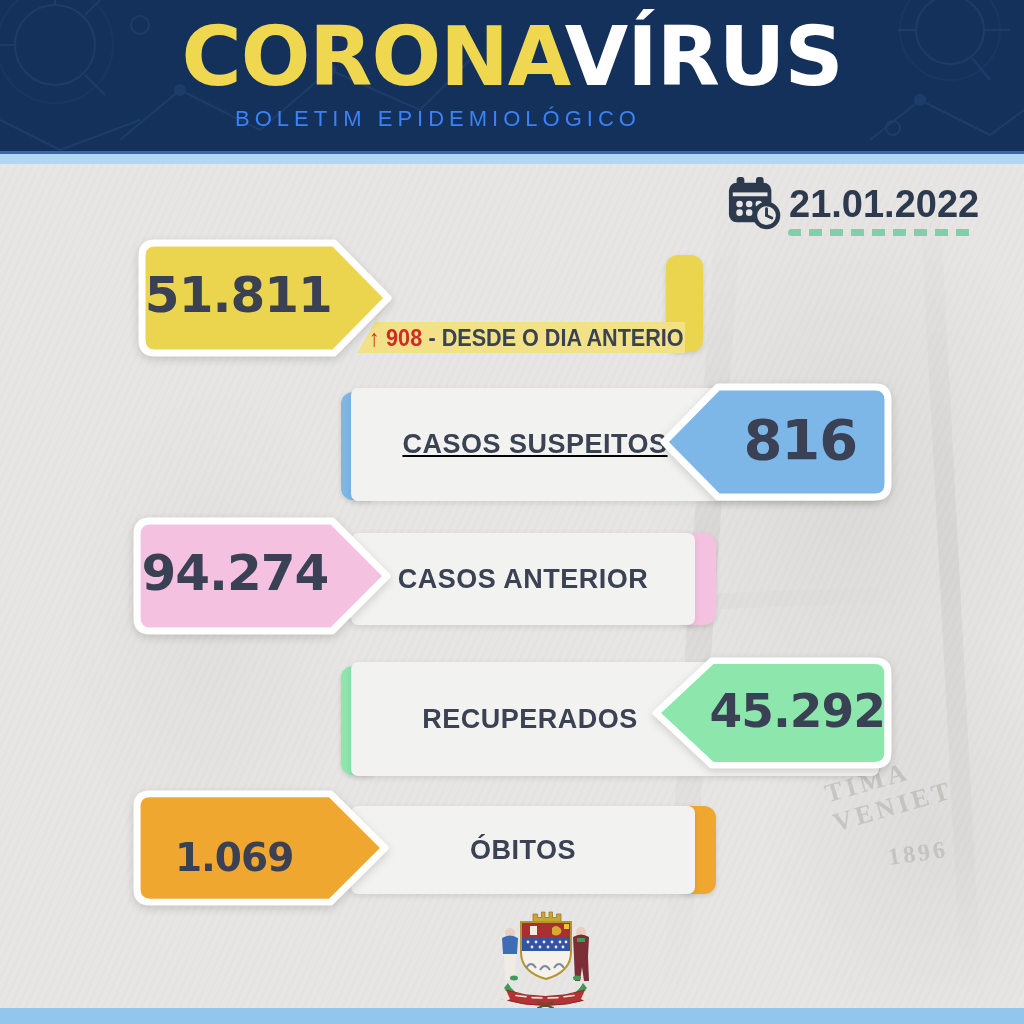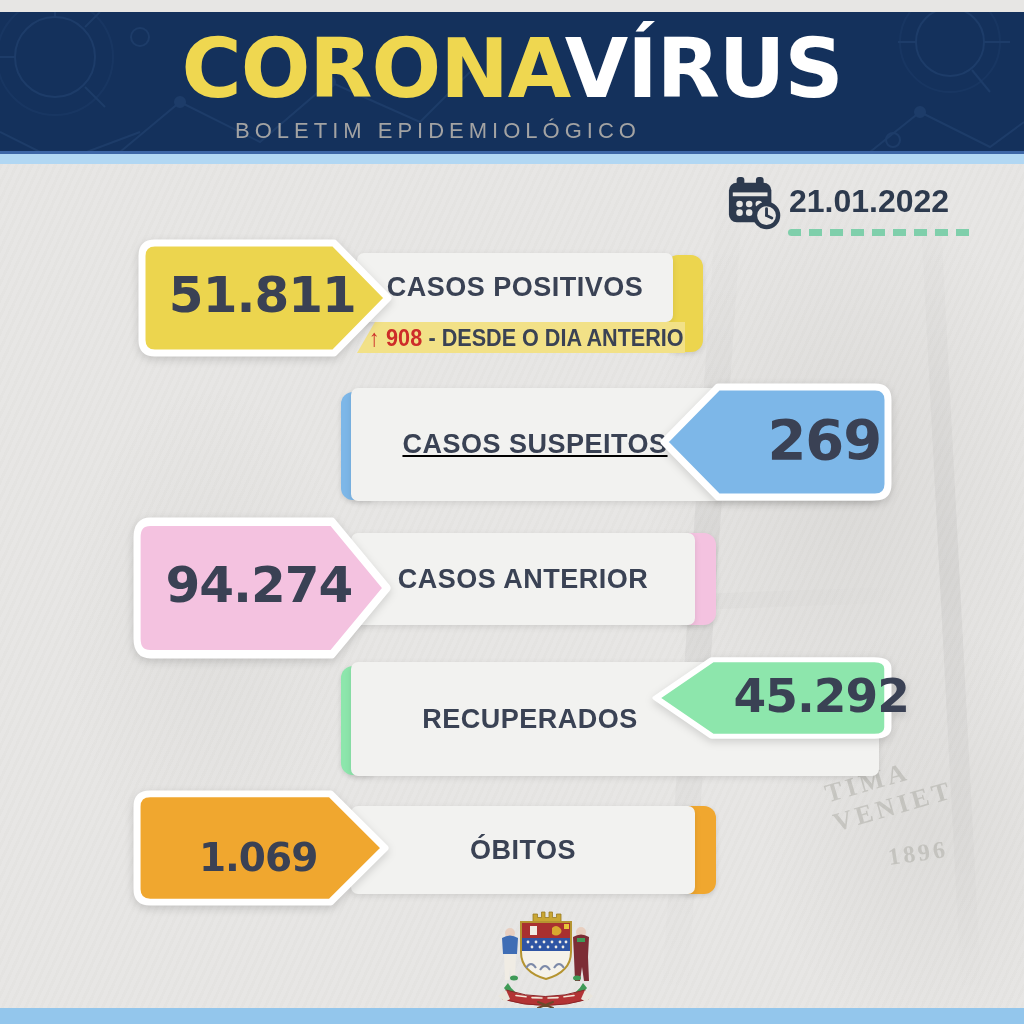--- a/index.html
+++ b/index.html
@@ -2,28 +2,28 @@
 <html><head>
 <meta charset="utf-8">
 <style>
   html,body{margin:0;padding:0;background:#555;}
   .canvas{
     position:relative;width:1024px;height:1024px;overflow:hidden;
     background:#e7e6e4;font-family:"Liberation Sans",sans-serif;
     -webkit-font-smoothing:antialiased;
   }
   
-  .header{position:absolute;left:0;top:12px;width:1024px;height:151px;background:#14315c;}
+  .header{position:absolute;left:0;top:0;width:1024px;height:151px;background:#14315c;}
   .header-decor{position:absolute;inset:0;opacity:.8;}
   .title{position:absolute;left:0;top:14px;width:1024px;text-align:center;
     font-family:"DejaVu Sans",sans-serif;font-weight:bold;font-size:82px;letter-spacing:-1px;line-height:1.05;}
   .title .t1{color:#efd750;}
   .title .t2{color:#ffffff;}
   .subtitle{position:absolute;left:0;top:106px;width:876px;text-align:center;
-    color:#a3a3a3;font-size:22px;letter-spacing:5px;font-weight:400;}
+    color:#3b82f6;font-size:22px;letter-spacing:5px;font-weight:400;}
   .stripe-top{position:absolute;left:0;top:151px;width:1024px;height:13px;
     background:#b1d7f3;border-top:0;box-shadow:inset 0 3px 0 #3d66a6;}
   .stripe-bottom{position:absolute;left:0;top:1008px;width:1024px;height:16px;background:#93c6ec;}
   
   .texture{position:absolute;left:0;top:164px;width:1024px;height:844px;
     background:
       repeating-linear-gradient(115deg, rgba(0,0,0,0.013) 0 3px, rgba(255,255,255,0.02) 3px 7px);
     pointer-events:none;}
   .blob{position:absolute;border-radius:50%;pointer-events:none;}
   .blob.b1{left:640px;top:180px;width:420px;height:620px;background:radial-gradient(closest-side,rgba(70,66,58,0.07),transparent);}
@@ -32,55 +32,55 @@
   .crease{position:absolute;pointer-events:none;background:linear-gradient(to bottom,transparent,rgba(0,0,0,0.05),transparent);}
   .crease.c1{left:690px;top:164px;width:26px;height:840px;transform:rotate(4deg);}
   .crease.c2{left:940px;top:164px;width:20px;height:840px;transform:rotate(-3deg);}
   .crease.c3{left:120px;top:600px;width:800px;height:16px;background:linear-gradient(to right,transparent,rgba(0,0,0,0.035),transparent);transform:rotate(-2deg);}
   .watermark{position:absolute;color:rgba(130,128,120,0.28);font-family:"Liberation Serif",serif;
     font-weight:bold;pointer-events:none;}
   .wm1{left:826px;top:752px;font-size:26px;letter-spacing:4px;transform:rotate(-16deg);}
   .wm2{left:888px;top:840px;font-size:24px;letter-spacing:3px;transform:rotate(-8deg);}
   .cal-icon{position:absolute;left:727px;top:176px;width:54px;height:54px;}
   .date-text{position:absolute;left:789px;top:183px;font-family:"Liberation Sans",sans-serif;
-    font-weight:bold;font-size:32px;color:#2d3a4e;letter-spacing:0;}
+    font-weight:bold;font-size:38px;color:#2d3a4e;letter-spacing:0;}
   .date-dashes{position:absolute;left:788px;top:229px;width:184px;height:7px;border-radius:4px;
     background:repeating-linear-gradient(90deg,#7fcfab 0 13px,transparent 13px 21px);}
   
   .labelbox{position:absolute;background:#f2f2f0;border-radius:7px;z-index:2;
     display:flex;align-items:center;justify-content:center;
     box-shadow:0 2px 6px rgba(0,0,0,0.10);}
   .labelbox .lbl{font-weight:bold;font-size:27px;letter-spacing:0.5px;color:#3a4254;white-space:nowrap;}
   .accent-bar{position:absolute;border-radius:12px;z-index:1;box-shadow:0 2px 5px rgba(0,0,0,0.12);}
   .badge{position:absolute;z-index:4;filter:drop-shadow(0 3px 4px rgba(0,0,0,0.15));}
   .badge svg{position:absolute;inset:0;width:100%;height:100%;}
   .badge .num{position:absolute;top:0;bottom:6px;display:flex;align-items:center;justify-content:center;
-    font-family:"DejaVu Sans",sans-serif;font-weight:bold;color:#3a4154;letter-spacing:-1px;padding-left:24px;}
+    font-family:"DejaVu Sans",sans-serif;font-weight:bold;color:#3a4154;letter-spacing:-1px;}
   .badge.point-right .num{left:0;width:79%;}
   .badge.point-left .num{left:23%;width:75%;}
   .substrip{position:absolute;z-index:3;display:flex;align-items:center;
     clip-path:polygon(18px 0,100% 0,100% 100%,0 100%);padding-left:12px;box-sizing:border-box;}
   .substrip .inner{display:flex;align-items:baseline;gap:7px;transform:scaleX(0.9);transform-origin:left center;
     font-weight:bold;font-size:24px;white-space:nowrap;}
   .substrip .d-arrow,.substrip .d-val{color:#cd2c29;}
   .substrip .d-txt{color:#3a4254;}
   
   .c1-badge{left:138px;top:239px;width:254px;height:118px;} .c1-badge .num{font-size:50px;}
   .c1-label{left:357px;top:253px;width:316px;height:69px;}
   .c1-sub{left:357px;top:322px;width:328px;height:31px;}
   .c1-bar{left:666px;top:255px;width:37px;height:97px;}
   .c2-bar{left:341px;top:392px;width:37px;height:108px;}
   .c2-label{left:351px;top:388px;width:528px;height:113px;padding-right:160px;box-sizing:border-box;text-decoration:underline;}
   .c2-badge{left:660px;top:383px;width:232px;height:118px;} .c2-badge .num{font-size:56px;}
-  .c3-badge{left:133px;top:517px;width:258px;height:142px;} .c3-badge .num{font-size:50px;}
+  .c3-badge{left:133px;top:517px;width:258px;height:118px;} .c3-badge .num{font-size:50px;}
   .c3-label{left:351px;top:533px;width:344px;height:92px;}
   .c3-bar{left:678px;top:533px;width:38px;height:92px;}
   .c4-bar{left:341px;top:666px;width:37px;height:109px;}
   .c4-label{left:351px;top:662px;width:528px;height:114px;padding-right:170px;box-sizing:border-box;}
-  .c4-badge{left:652px;top:657px;width:240px;height:82px;} .c4-badge .num{font-size:47px;}
+  .c4-badge{left:652px;top:657px;width:240px;height:112px;} .c4-badge .num{font-size:47px;}
   .c5-badge{left:133px;top:790px;width:256px;height:116px;} .c5-badge .num{font-size:39px;margin-top:25px;}
   .c5-label{left:351px;top:806px;width:344px;height:88px;}
   .c5-bar{left:678px;top:806px;width:38px;height:88px;}
   .crest{position:absolute;left:488px;top:908px;width:115px;height:100px;}
 </style>
 </head>
 <body>
 
 <div class="canvas">
 
@@ -143,23 +143,20 @@
     <circle cx="41" cy="41" r="12" fill="#e7e6e4" stroke="#2d3a4e" stroke-width="4.5"></circle>
     <g stroke="#2d3a4e" stroke-width="3" stroke-linecap="round">
       <line x1="41" y1="41" x2="41" y2="34"></line>
         <line x1="41" y1="41" x2="46.5" y2="43.5"></line>
     </g>
   </svg>
   <div class="date-text">21.01.2022</div>
   <div class="date-dashes"></div>
 
   <div class="accent-bar c1-bar" style="background-color: rgb(236, 213, 78);"></div>
-  <div class="labelbox c1-label">
-    <span class="lbl">CASOS POSITIVOS</span>
-  </div>
   <div class="substrip c1-sub" style="background-color: rgb(242, 225, 135);">
     <span class="inner">
       <span class="d-arrow">↑</span>
       <span class="d-val">908</span>
       <span class="d-txt">- DESDE O DIA ANTERIOR</span>
     </span>
   </div>
   <div class="badge point-right c1-badge">
     <svg viewBox="0 0 254 118" preserveAspectRatio="none">
       <path d="M196,4 L250,59 L196,114 H17 Q4,114 4,101 V17 Q4,4 17,4 Z" stroke="#ffffff" stroke-width="7" stroke-linejoin="round" style="fill: rgb(236, 213, 78);"></path>
@@ -168,21 +165,21 @@
   </div>
 
   <div class="accent-bar c2-bar" style="background-color: rgb(125, 183, 232);"></div>
   <div class="labelbox c2-label">
     <span class="lbl">CASOS SUSPEITOS</span>
   </div>
   <div class="badge point-left c2-badge">
     <svg viewBox="0 0 232 118" preserveAspectRatio="none">
       <path d="M58,4 H215 Q228,4 228,17 V101 Q228,114 215,114 H58 L4,59 Z" stroke="#ffffff" stroke-width="7" stroke-linejoin="round" style="fill: rgb(125, 183, 232);"></path>
     </svg>
-    <div class="num">269</div>
+    <div class="num">816</div>
   </div>
 
   <div class="accent-bar c3-bar" style="background-color: rgb(244, 194, 224);"></div>
   <div class="labelbox c3-label">
     <span class="lbl">CASOS ANTERIOR</span>
   </div>
   <div class="badge point-right c3-badge">
     <svg viewBox="0 0 254 118" preserveAspectRatio="none">
       <path d="M196,4 L250,59 L196,114 H17 Q4,114 4,101 V17 Q4,4 17,4 Z" stroke="#ffffff" stroke-width="7" stroke-linejoin="round" style="fill: rgb(244, 194, 224);"></path>
     </svg>

